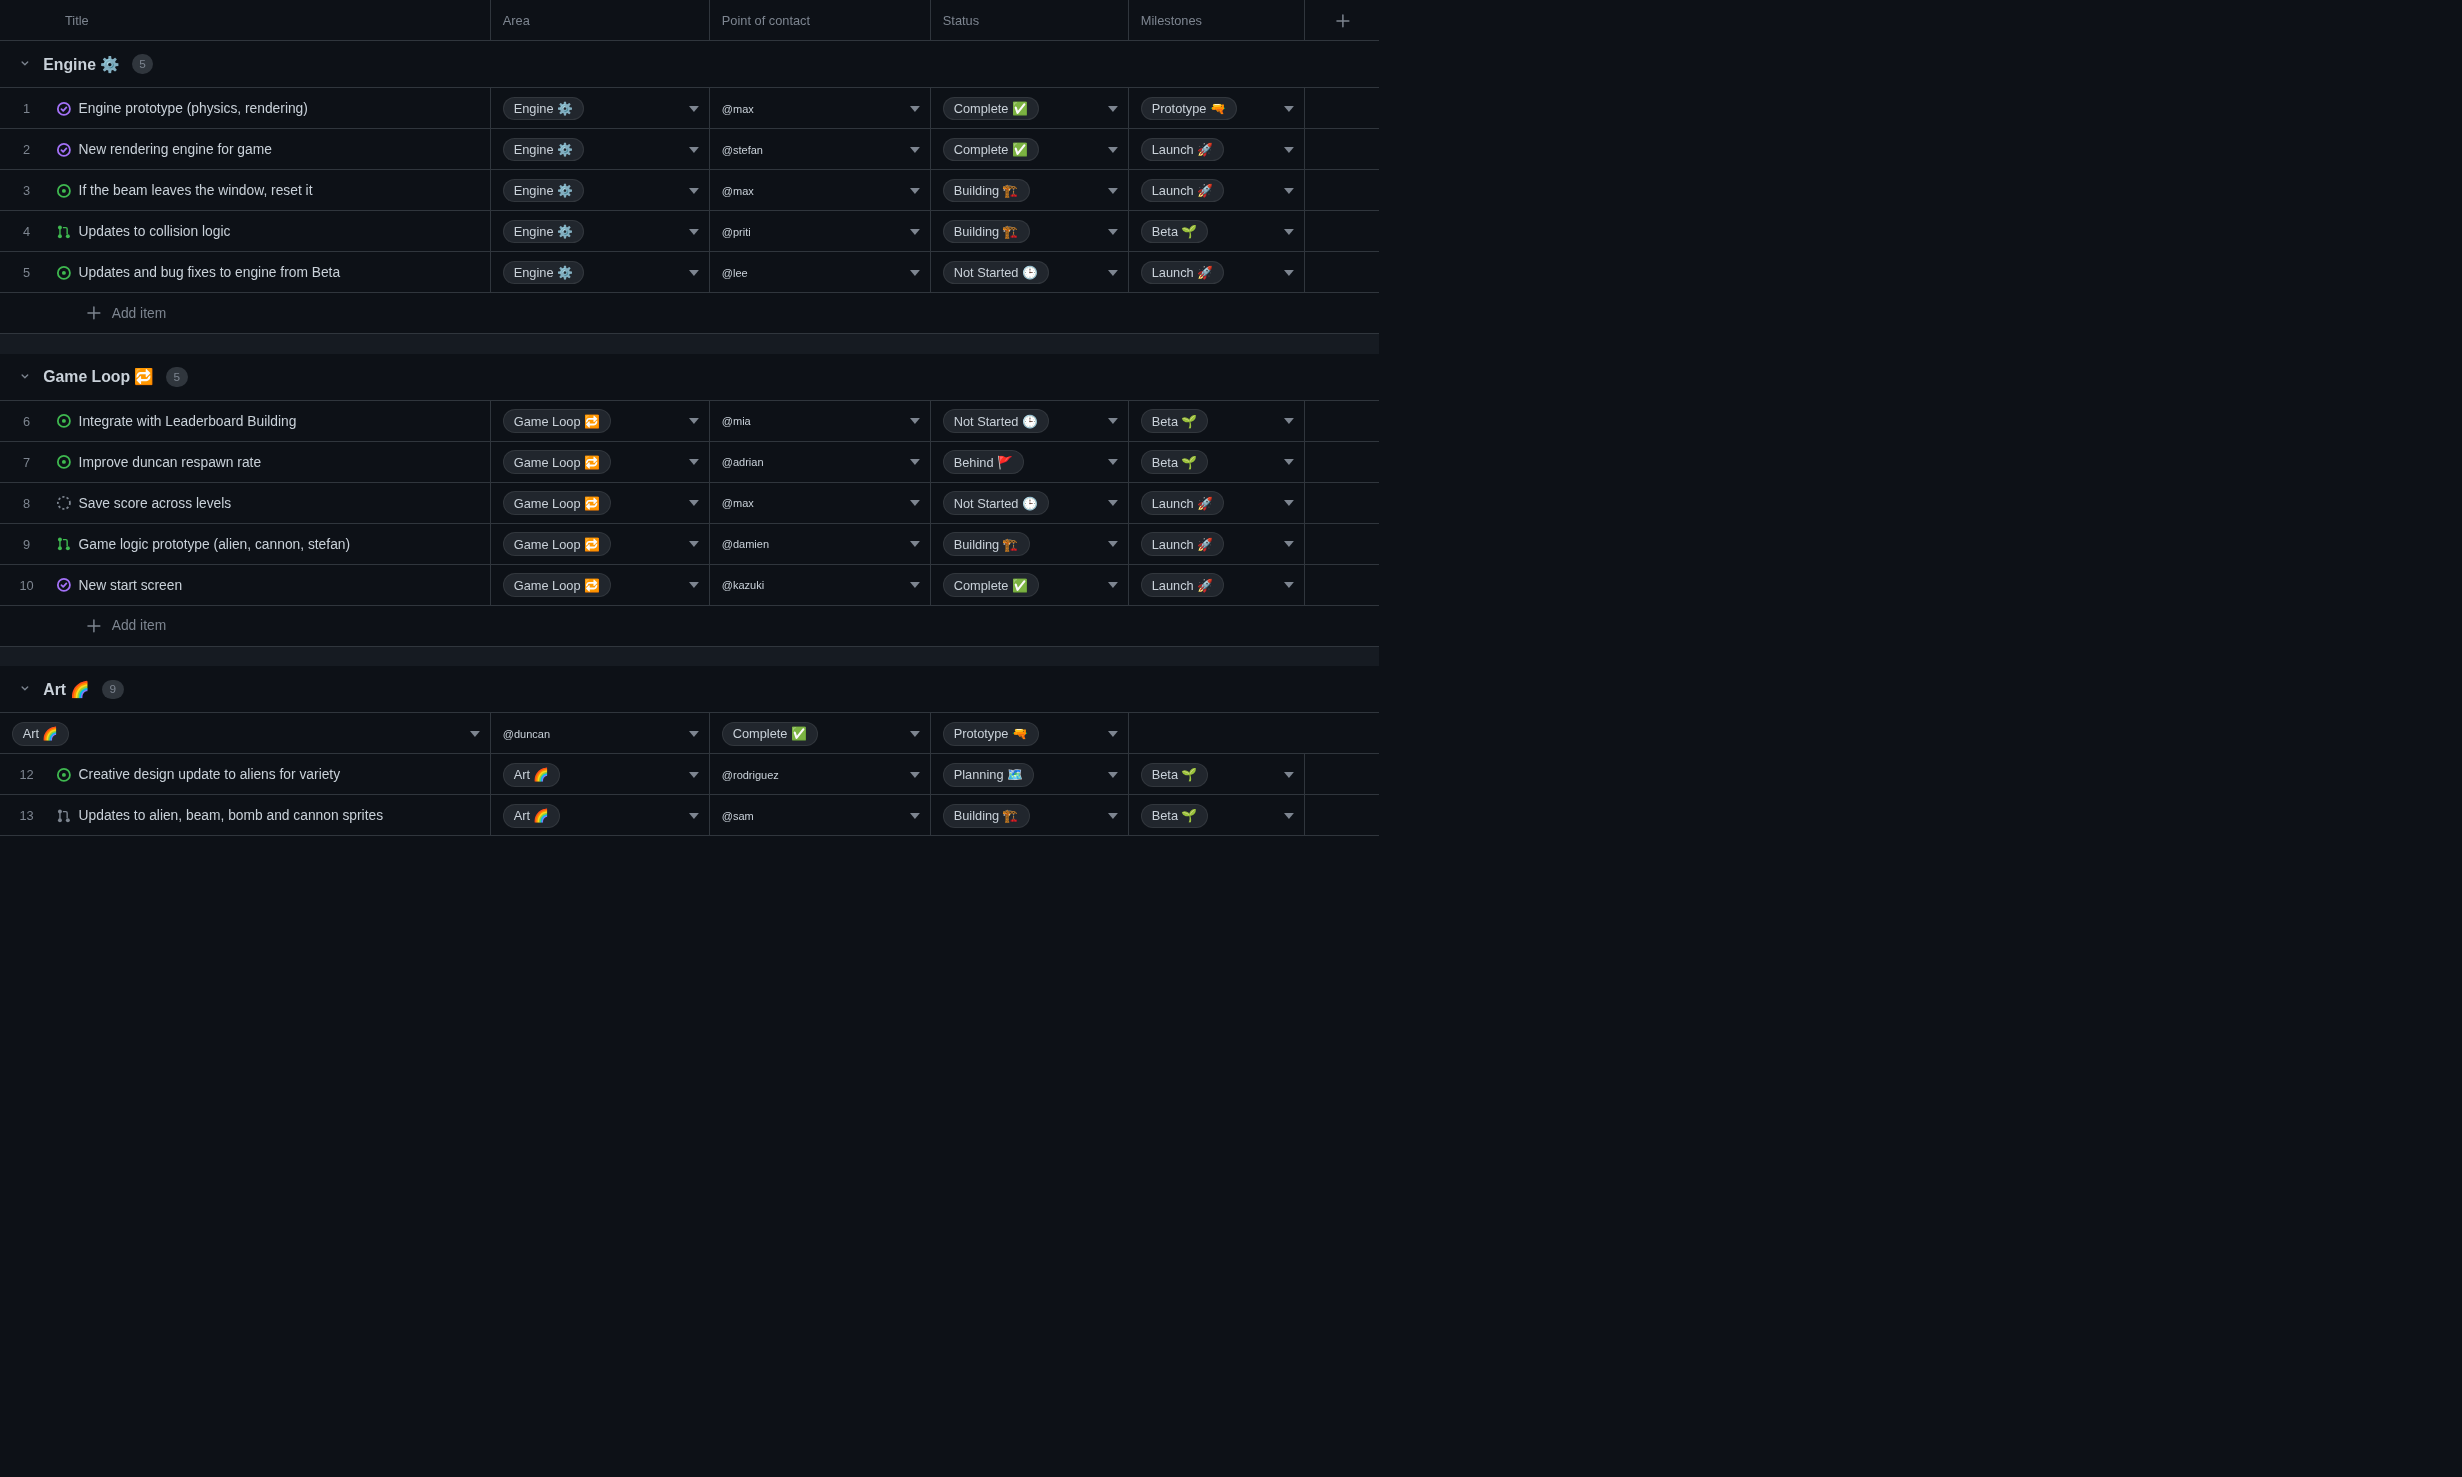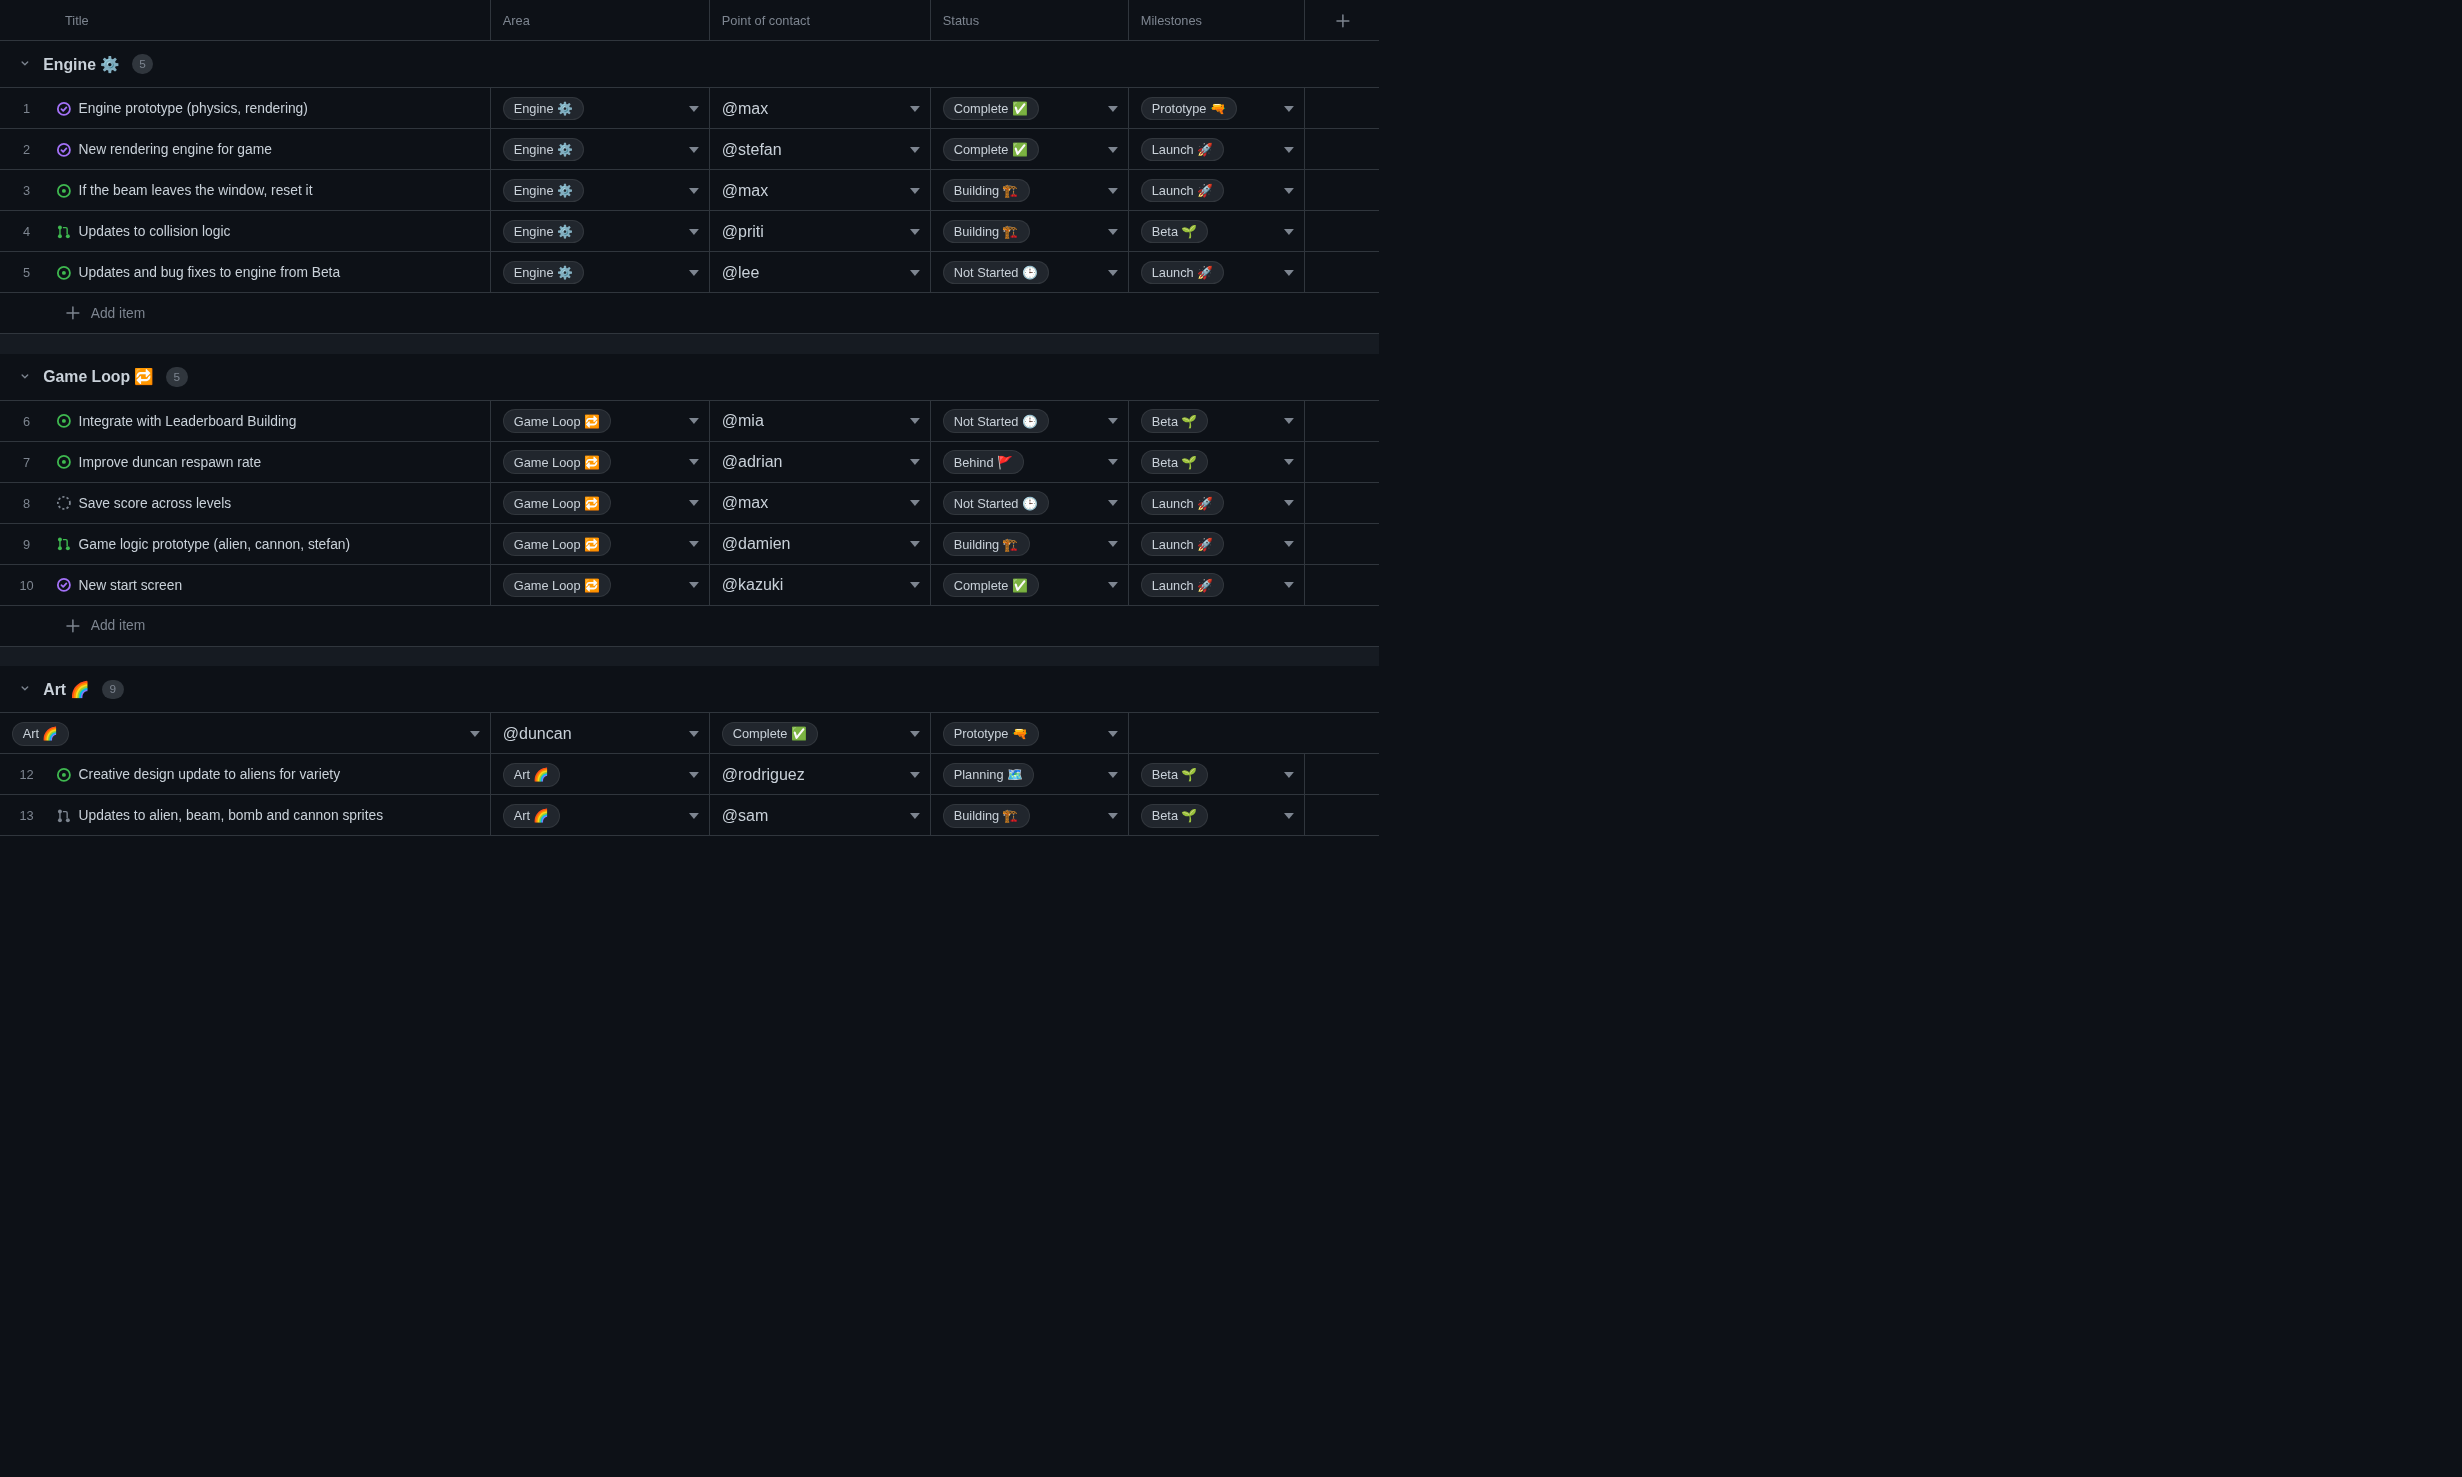--- a/index.html
+++ b/index.html
@@ -110,27 +110,27 @@
     display: inline-flex;
     align-items: center;
     height: 23.6px;
   }
   .dd-caret {
     position: absolute;
     right: 9.9px;
     color: var(--text-muted);
     display: inline-flex;
   }
-  .contact { color: var(--text); font-size: 16px; }
+  .contact { color: var(--text); font-size: 11px; }
 
   .add-item-row {
     display: flex;
     align-items: center;
     height: var(--row-h);
-    padding-left: 65px;
+    padding-left: 86px;
     color: var(--text-muted);
     gap: 9.9px;
     border-bottom: 1px solid var(--border);
   }
   .gap-row {
     height: 19.7px;
     background: var(--bg-alt);
   }
 
   svg { display: block; }

